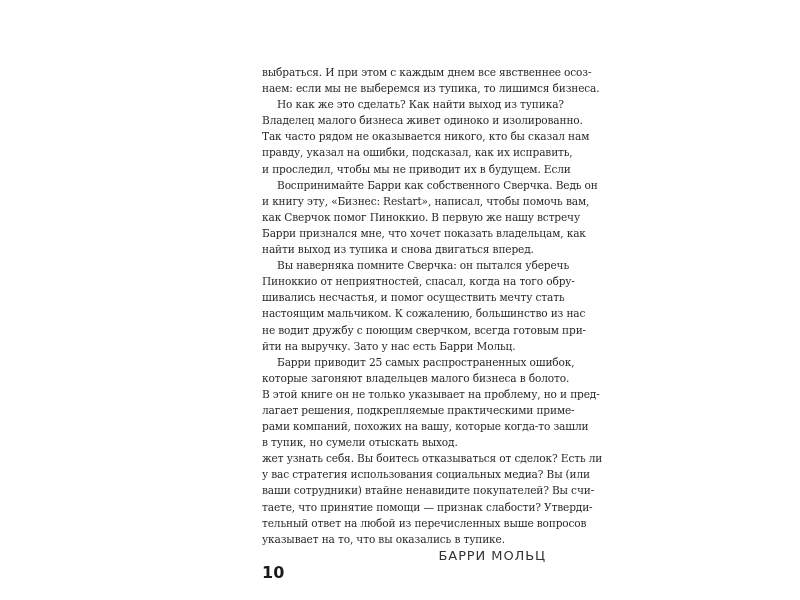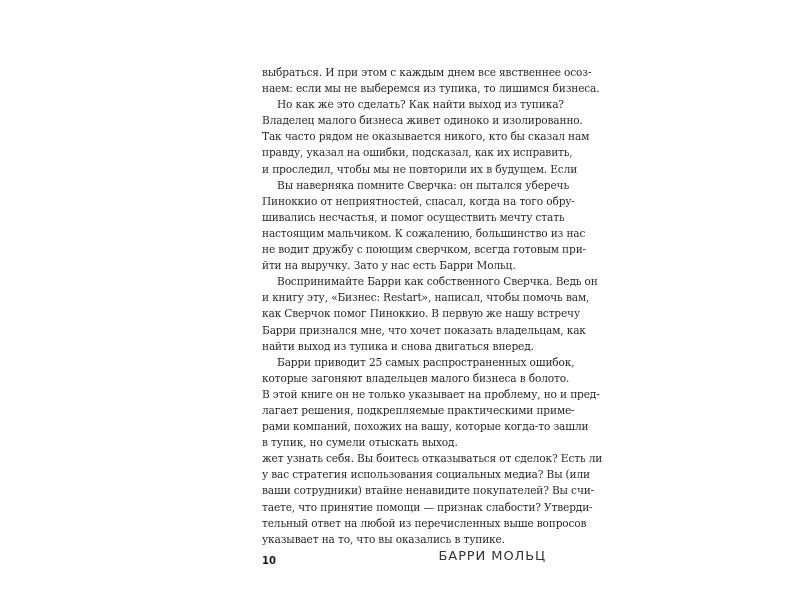--- a/index.html
+++ b/index.html
@@ -39,24 +39,24 @@
     .footer {
       position: absolute;
       top: 547px;
       left: 262px;
       width: 284px;
       height: 14px;
     }
     .folio {
       position: absolute;
       left: 0;
-      top: 8px;
+      top: 16px;
       font-family: "DejaVu Sans", "Liberation Sans", sans-serif;
       font-weight: bold;
-      font-size: 10px;
+      font-size: 16px;
       color: #1a1a1a;
     }
     .running-head {
       position: absolute;
       right: 0;
       top: 1px;
       font-family: "DejaVu Sans", "Liberation Sans", sans-serif;
       font-size: 13px;
       letter-spacing: 0.9px;
       color: #333333;
@@ -70,38 +70,38 @@
   <div class="paragraph">
     <div class="line">выбраться. И при этом с каждым днем все явственнее осоз-</div>
     <div class="line last">наем: если мы не выберемся из тупика, то лишимся бизнеса.</div>
   </div>
 
   <div class="paragraph">
     <div class="line indent">Но как же это сделать? Как найти выход из тупика?</div>
     <div class="line">Владелец малого бизнеса живет одиноко и изолированно.</div>
     <div class="line">Так часто рядом не оказывается никого, кто бы сказал нам</div>
     <div class="line">правду, указал на ошибки, подсказал, как их исправить,</div>
-    <div class="line">и проследил, чтобы мы не повторили их в будущем. Если</div>
+    <div class="line">и проследил, чтобы мы не приводит их в будущем. Если</div>
+  </div>
+
+  <div class="paragraph">
+    <div class="line indent">Воспринимайте Барри как собственного Сверчка. Ведь он</div>
+    <div class="line">и книгу эту, «Бизнес: Restart», написал, чтобы помочь вам,</div>
+    <div class="line">как Сверчок помог Пиноккио. В первую же нашу встречу</div>
+    <div class="line">Барри признался мне, что хочет показать владельцам, как</div>
+    <div class="line last">найти выход из тупика и снова двигаться вперед.</div>
   </div>
 
   <div class="paragraph">
     <div class="line indent">Вы наверняка помните Сверчка: он пытался уберечь</div>
     <div class="line">Пиноккио от неприятностей, спасал, когда на того обру-</div>
     <div class="line">шивались несчастья, и помог осуществить мечту стать</div>
     <div class="line">настоящим мальчиком. К сожалению, большинство из нас</div>
     <div class="line">не водит дружбу с поющим сверчком, всегда готовым при-</div>
     <div class="line last">йти на выручку. Зато у нас есть Барри Мольц.</div>
-  </div>
-
-  <div class="paragraph">
-    <div class="line indent">Воспринимайте Барри как собственного Сверчка. Ведь он</div>
-    <div class="line">и книгу эту, «Бизнес: Restart», написал, чтобы помочь вам,</div>
-    <div class="line">как Сверчок помог Пиноккио. В первую же нашу встречу</div>
-    <div class="line">Барри признался мне, что хочет показать владельцам, как</div>
-    <div class="line last">найти выход из тупика и снова двигаться вперед.</div>
   </div>
 
   <div class="paragraph">
     <div class="line indent">Барри приводит 25 самых распространенных ошибок,</div>
     <div class="line">которые загоняют владельцев малого бизнеса в болото.</div>
     <div class="line">В этой книге он не только указывает на проблему, но и пред-</div>
     <div class="line">лагает решения, подкрепляемые практическими приме-</div>
     <div class="line">рами компаний, похожих на вашу, которые когда-то зашли</div>
     <div class="line last">в тупик, но сумели отыскать выход.</div>
   </div>

